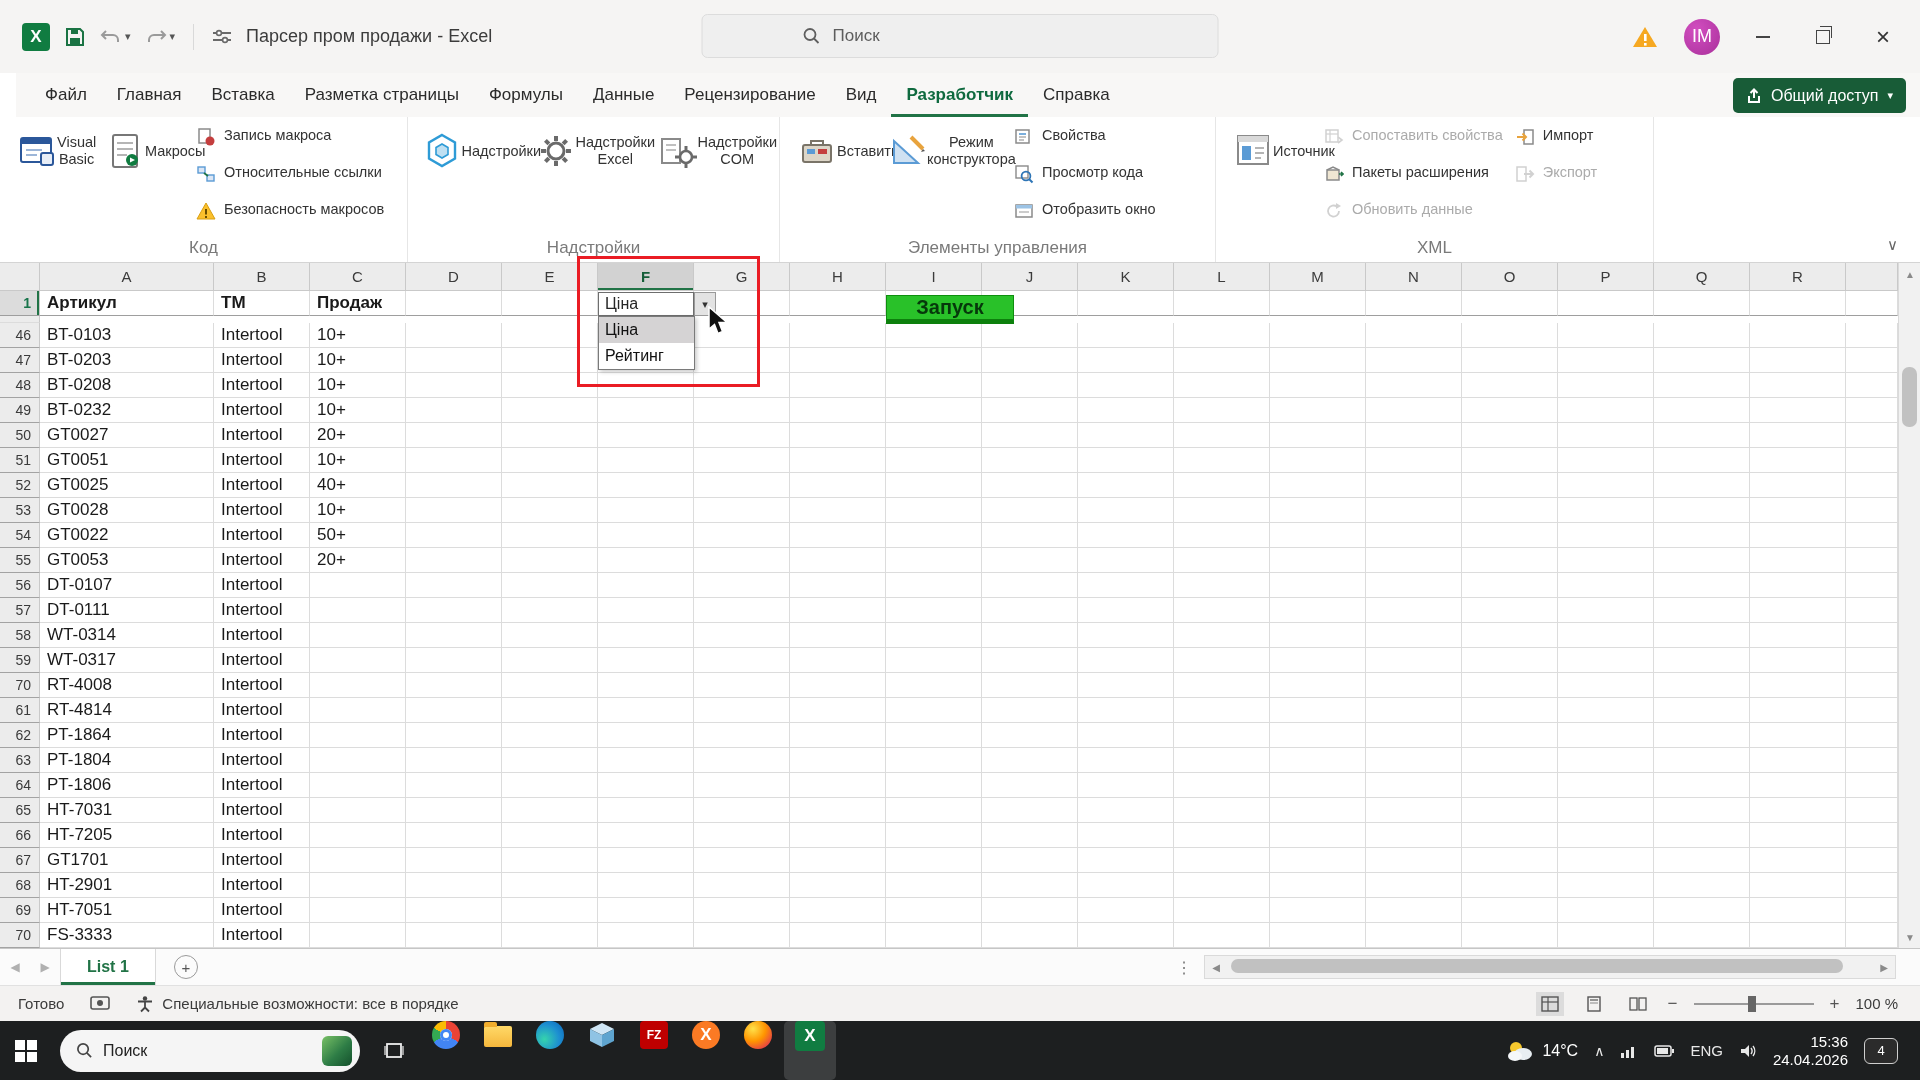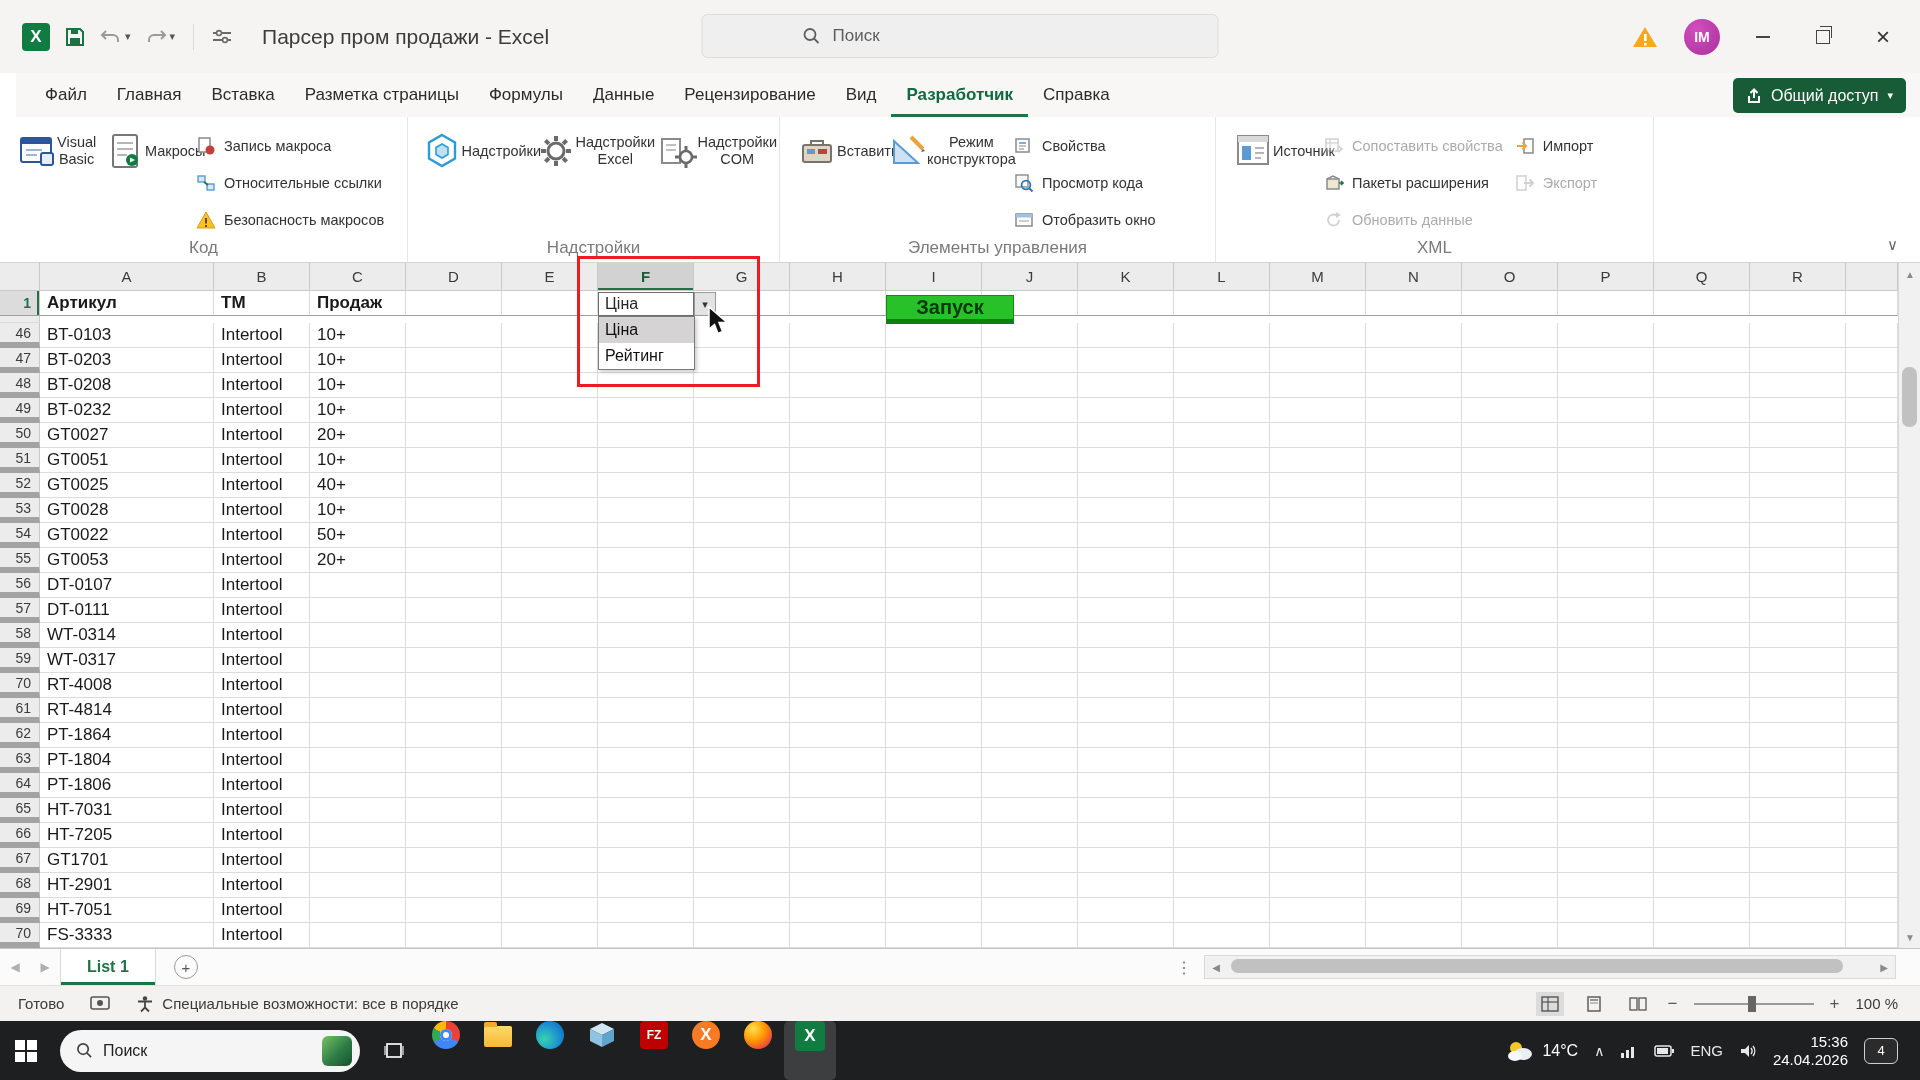--- a/index.html
+++ b/index.html
@@ -5,27 +5,27 @@
   html,body{margin:0;padding:0;width:1920px;height:1080px;overflow:hidden;background:#fff;
     font-family:"Liberation Sans",sans-serif;color:#262626;}
   #app{position:relative;width:1920px;height:1080px;}
 
   
   #titlebar{position:absolute;left:0;top:0;width:1920px;height:73px;background:#f5f4f3;display:flex;align-items:center;}
   .qa{display:flex;align-items:center;gap:14px;padding-left:22px;}
   .xl-logo{width:28px;height:28px;background:#107c41;border-radius:4px;color:#fff;font-weight:bold;font-size:17px;display:flex;align-items:center;justify-content:center;}
   .qbtn{display:flex;align-items:center;gap:3px;color:#8a8a8a;}
   .qsep{width:1px;height:26px;background:#d9d9d9;margin:0 4px;}
-  .tb-title{font-size:21px;color:#3c3c3c;margin-left:16px;white-space:nowrap;}
+  .tb-title{font-size:18px;color:#3c3c3c;white-space:nowrap;}
   #tb-search{position:absolute;left:50%;top:14px;transform:translateX(-50%);width:517px;height:44px;background:#efefef;
     border:1px solid #dcdcdc;border-radius:6px;display:flex;align-items:center;gap:12px;padding-left:100px;box-sizing:border-box;
     font-size:17px;color:#5d5d5d;}
   .tb-right{position:absolute;right:0;top:0;height:73px;display:flex;align-items:center;gap:26px;padding-right:20px;}
   .avatar{width:36px;height:36px;border-radius:50%;background:radial-gradient(circle at 35% 30%,#d24ec0,#a9309b);color:#fff;
-    font-size:14px;font-weight:bold;display:flex;align-items:center;justify-content:center;}
+    font-size:18px;font-weight:normal;display:flex;align-items:center;justify-content:center;}
   .winbtn{width:34px;height:34px;display:flex;align-items:center;justify-content:center;color:#333;}
   .min-bar{width:14px;height:2px;background:#444;}
   .restore{width:12px;height:12px;border:1.5px solid #444;position:relative;}
   .restore:before{content:"";position:absolute;left:3px;top:-5px;width:11px;height:11px;border:1.5px solid #444;border-left:none;border-bottom:none;}
   .closex{font-size:24px;color:#333;line-height:1;}
 
   
   #tabsrow{position:absolute;left:16px;top:73px;width:1920px;height:44px;background:#f8f7f6;display:flex;align-items:stretch;padding-left:14px;box-sizing:border-box;}
   .tab{display:flex;align-items:center;padding:0 15px;font-size:17px;color:#2b2b2b;}
   .tab.active{color:#0f6a3f;font-weight:700;box-shadow:inset 0 -3px 0 #217346;}
@@ -33,37 +33,37 @@
     display:flex;align-items:center;gap:9px;padding:0 13px;}
 
   
   #ribbon{position:absolute;left:0;top:117px;width:1920px;height:146px;background:#fff;border-bottom:1px solid #d4d4d4;box-sizing:border-box;display:flex;}
   .rgroup{position:relative;display:flex;align-items:flex-start;padding:5px 8px 24px 12px;border-right:1px solid #e6e6e6;box-sizing:border-box;}
   .glabel{position:absolute;bottom:4px;left:0;right:0;text-align:center;font-size:17px;color:#7a7a7a;}
   .bigbtn{display:flex;flex-direction:row;align-items:center;padding:5px 5px 0;border-radius:3px;}
   .bicon{height:48px;display:flex;align-items:center;justify-content:center;}
   .blabel{font-size:14.5px;color:#333;text-align:center;line-height:17px;}
   .smallcol{display:flex;flex-direction:column;padding-top:5px;}
-  .smallbtn{display:flex;align-items:center;gap:8px;height:37px;font-size:14.5px;color:#333;padding:0 6px;white-space:nowrap;}
+  .smallbtn{display:flex;gap:8px;height:37px;font-size:14.5px;color:#333;padding:0 6px;white-space:nowrap;}
   .dis{color:#ababab !important;}
   .dis svg{opacity:.45;}
   .chev{font-size:11px;color:#555;}
   #ribbon-collapse{position:absolute;right:22px;bottom:8px;color:#666;font-size:15px;}
 
   
   #gridwrap{position:absolute;left:0;top:263px;width:1920px;height:685px;background:#fff;}
   #colheads{display:flex;height:28px;}
   .corner{width:40px;height:28px;background:#ececec;border-right:1px solid #c9c9c9;border-bottom:1px solid #c9c9c9;box-sizing:border-box;}
   .colh{width:96px;height:28px;background:#ececec;border-right:1px solid #c9c9c9;border-bottom:1px solid #c9c9c9;box-sizing:border-box;
     font-size:15px;color:#3b3b3b;display:flex;align-items:center;justify-content:center;}
   .colh.ca{width:174px;}
   .colh.cfillh{width:52px;}
   .colh.sel{background:#d2d2d2;box-shadow:inset 0 -2px 0 #217346;color:#155e38;font-weight:bold;}
   .grow{display:flex;height:25px;}
-  .rnum{width:40px;background:#ececec;border-right:1px solid #c9c9c9;border-bottom:6px solid #a3a3a3;box-sizing:border-box;
+  .rnum{width:40px;background:#ececec;border-right:1px solid #c9c9c9;border-bottom:1px solid #a3a3a3;box-sizing:border-box;
     font-size:14px;color:#3b3b3b;display:flex;align-items:center;justify-content:flex-end;padding-right:8px;}
   .cell{width:96px;border-right:1px solid #dcdcdc;border-bottom:1px solid #dcdcdc;box-sizing:border-box;font-size:17px;color:#1a1a1a;
     padding-left:7px;line-height:24px;overflow:hidden;white-space:nowrap;}
   .cell.ca{width:174px;}
   .cell.cfill{width:52px;}
   .hdrrow .cell{font-weight:bold;border-bottom:1px solid #9e9e9e;}
   .hdrrow .rnum{color:#17744a;background:#dcdcdc;box-shadow:inset -2px 0 0 #217346;font-weight:bold;border-bottom:1px solid #9e9e9e;}
   .partial{height:7px;overflow:hidden;}
   .partial .cell,.partial .rnum{height:7px;border-bottom:1px solid #dcdcdc;}
 

